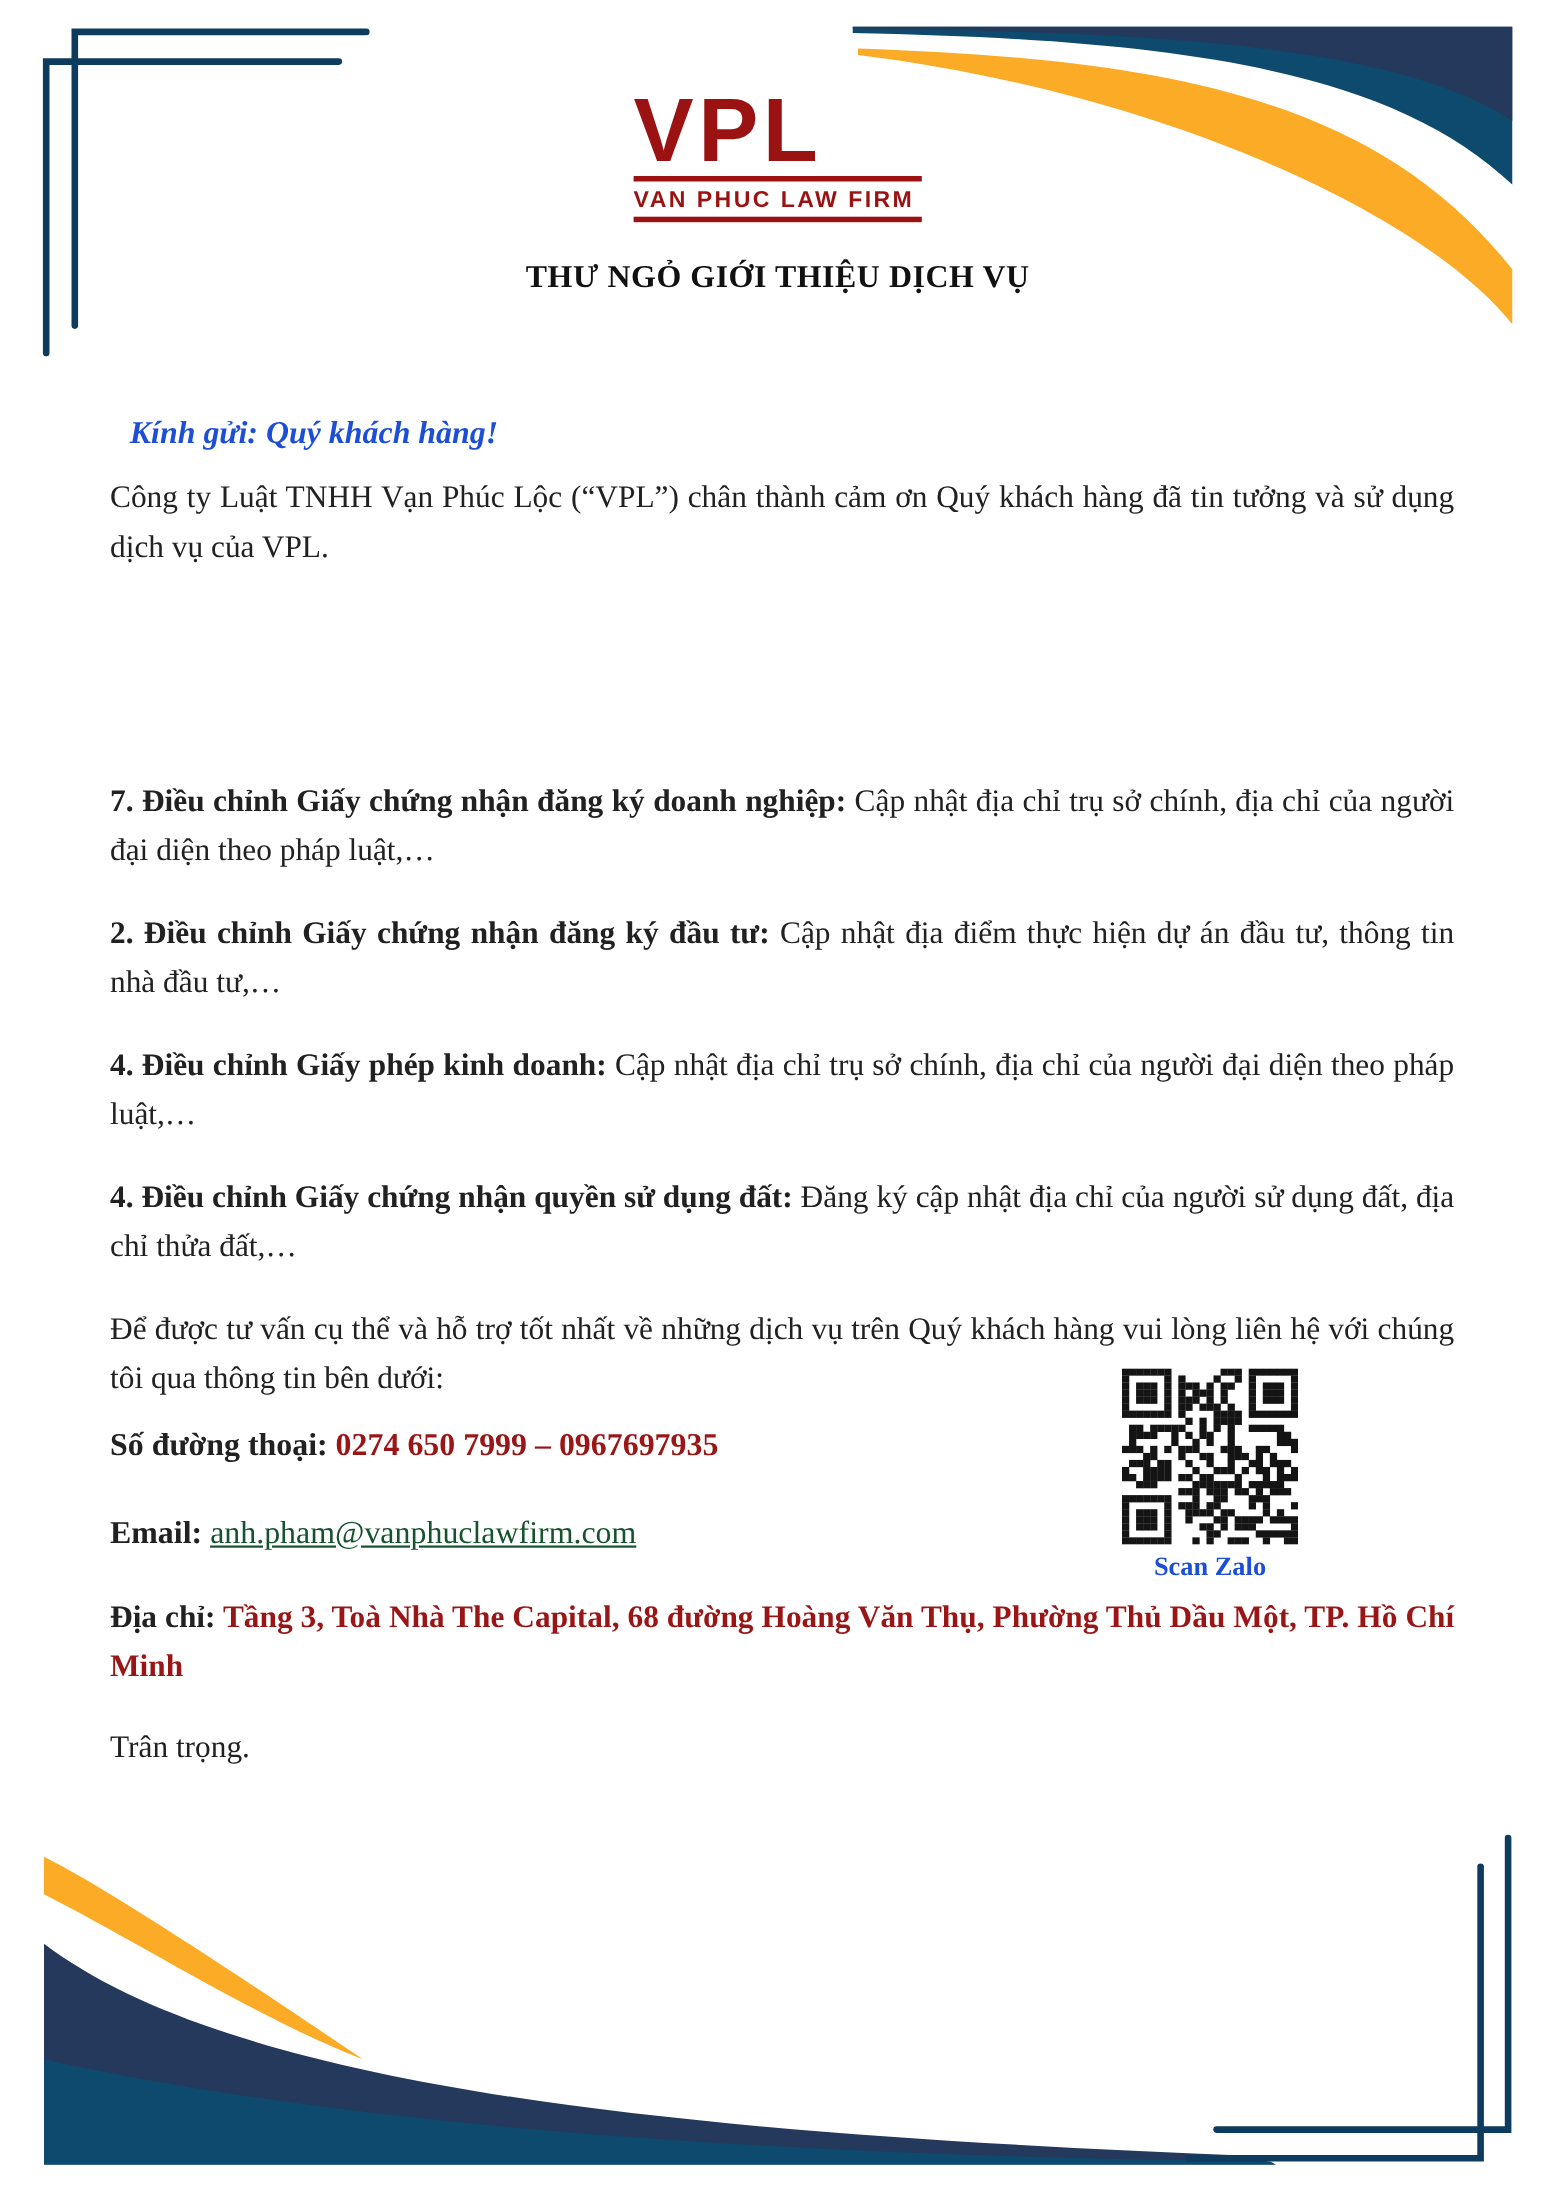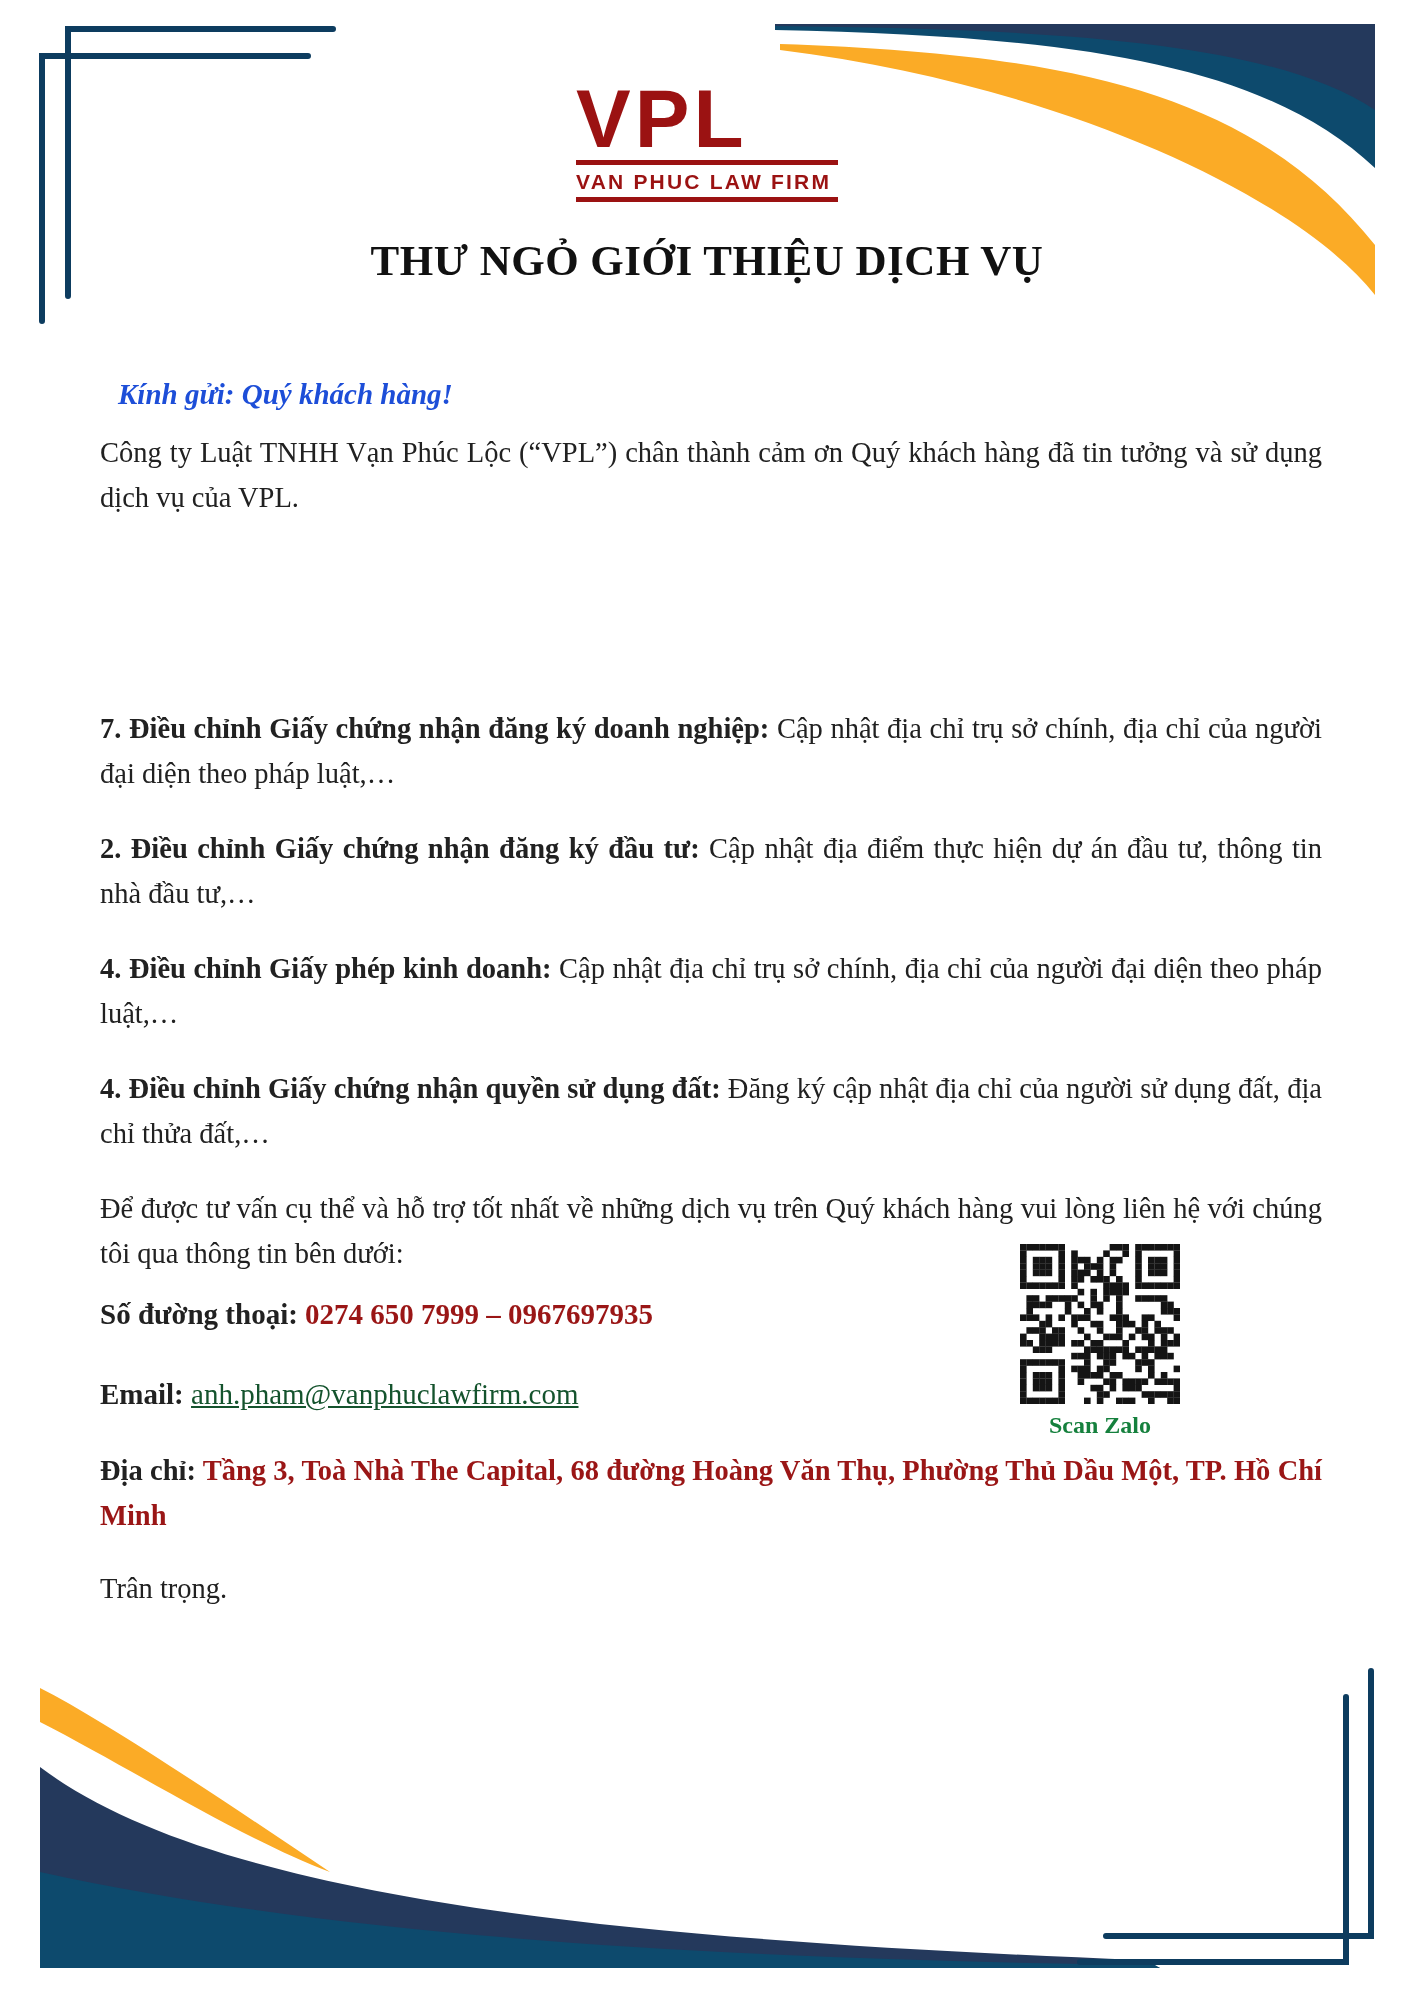--- a/index.html
+++ b/index.html
@@ -17,21 +17,21 @@
   
   .logo{position:absolute;top:86px;left:50%;transform:translateX(-50%);
         width:262px;font-family:Liberation Sans, sans-serif;}
   .logo-vpl{font-size:82px;line-height:66px;font-weight:bold;letter-spacing:4px;
             color:#9b1212;margin-bottom:8px;}
   .logo-bar{height:5px;background:#9b1212;margin:0 0 3px 0;}
   .logo-firm{font-size:21px;font-weight:bold;letter-spacing:2.2px;color:#9b1212;
              padding:2px 0 3px 0;white-space:nowrap;}
   
   .title{position:absolute;top:236px;left:0;width:100%;text-align:center;
-         font-size:43px;font-weight:bold;color:#111;letter-spacing:0.5px;margin:0;}
+         font-size:29px;font-weight:bold;color:#111;letter-spacing:0.5px;margin:0;}
   .salutation{position:absolute;left:118px;top:378px;font-size:29px;font-weight:bold;
               font-style:italic;color:#1d4ed8;}
   .para{position:absolute;left:100px;width:1222px;font-size:28.5px;line-height:45px;
         text-align:justify;margin:0;}
   .svc-label{font-weight:bold;}
   .red{color:#9a1616;margin-top:12px;}
   .contact-line{position:absolute;left:100px;font-size:29px;font-weight:bold;margin:0;}
   .email-link{color:#14532d;text-decoration:underline;font-weight:normal;cursor:pointer;}
   #p-intro{top:430px;}
   #p-announce{top:548px;}
@@ -41,21 +41,21 @@
   #svc-4{top:1066px;}
   #p-note{top:1186px;}
   #line-phone{top:1298px;}
   #line-email{top:1378px;}
   #block-address{top:1448px;font-weight:bold;}
   #p-closing{top:1566px;}
   
   .qr-block{position:absolute;left:1018px;top:1244px;width:164px;margin:0;
             text-align:center;}
   .qr-block svg{display:block;margin:0 auto;background:#fff;}
-  .qr-caption{font-size:24px;font-weight:bold;color:#15803d;margin-top:8px;
+  .qr-caption{font-size:24px;font-weight:bold;color:#1d4ed8;margin-top:8px;
               font-family:"Liberation Serif",serif;}
 </style>
 </head>
 <body>
 
 <div class="page">
 
   <svg class="deco deco-tr" width="600" height="276" viewBox="0 0 600 276">
     <path fill="#0d4a6d" d="M0,0 L600,0 L600,144 C490,40 300,12 0,6 Z"></path>
     <path fill="#24395c" d="M0,0 L600,0 L600,86 C500,20 300,5 0,2 Z"></path>

